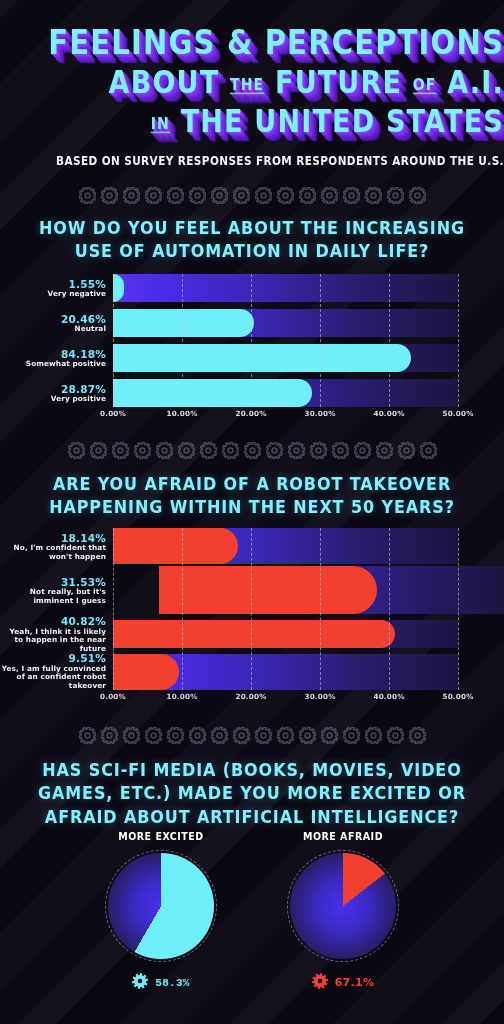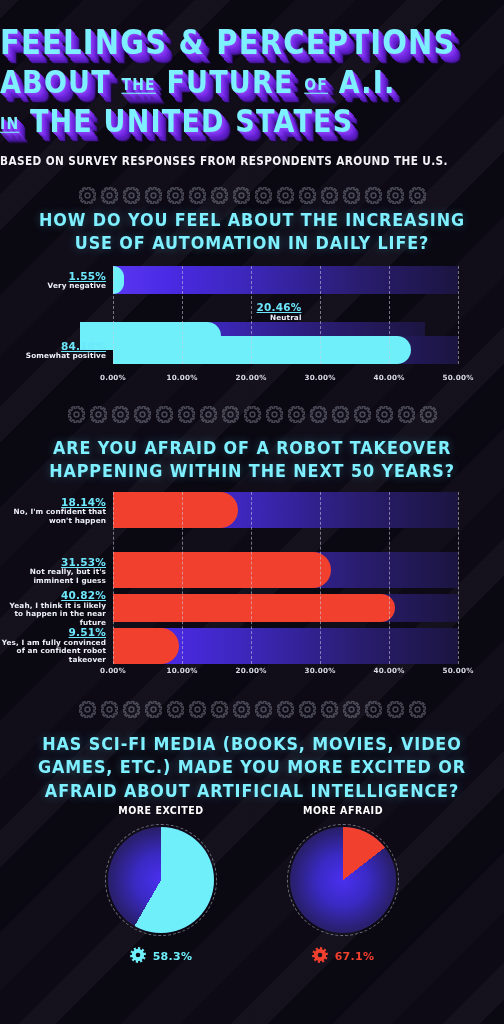--- a/index.html
+++ b/index.html
@@ -26,21 +26,21 @@
       rgba(255,255,255,0.000) 62px,
       rgba(255,255,255,0.016) 62px,
       rgba(255,255,255,0.016) 104px,
       rgba(0,0,0,0.22) 104px,
       rgba(0,0,0,0.22) 150px
     );
   }
   #page { position:relative; z-index:2; width:504px; height:1024px; }
 
   
-  .title-block { padding-top:26px; text-align:left; }
+  .title-block { padding-top:26px; text-align:right; }
   .tline {
     font-family:"DejaVu Sans", sans-serif;
     font-weight:700;
     color:#7defff;
     letter-spacing:1.2px;
     line-height:1.0;
     text-shadow:
       1px 1px 0 #8b3ff5, 2px 2px 0 #8235ef, 3px 3px 0 #7a2fe8,
       4px 4px 0 #7128e0, 5px 5px 0 #6822d6, 6px 6px 0 #5d1dc6,
       7px 7px 0 #511ab0, 8px 8px 0 #451795, 9px 9px 1px rgba(30,8,70,.85);
@@ -81,21 +81,21 @@
     position:absolute; top:0; bottom:0; width:1px;
     border-left:1px dashed rgba(205,205,225,.55);
   }
   .bar-row { position:relative; display:flex; align-items:center; }
   .bar-label {
     width:113px; flex:none; text-align:right; padding-right:7px;
     line-height:1.18;
   }
   .bar-pct {
     display:block; font-family:"DejaVu Sans", sans-serif;
-    font-weight:700; font-size:10.5px; color:#6ce7fb; letter-spacing:.2px;text-decoration:underline;
+    font-weight:700; font-size:10.5px; color:#6ce7fb; letter-spacing:.2px;
   }
   .bar-desc {
     display:block; font-family:"DejaVu Sans", sans-serif;
     font-weight:700; font-size:7.3px; color:#eef0f8; letter-spacing:.1px;
   }
   .track {
     position:relative; height:100%;
     width:345px; flex:none;
     background:linear-gradient(90deg,#5a37f2 0%,#4a2ae4 16%,#3a26b4 42%,#2a1d72 70%,#1b1540 100%);
   }
@@ -248,49 +248,58 @@
         </svg>
       </span>
       <span>
         <svg width="17" height="17" viewBox="0 0 17 17">
           <path d="M8.50 0.00 L11.13 0.42 L10.52 2.28 L12.35 3.20 L13.50 1.62 L15.38 3.50 L13.80 4.65 L14.72 6.48 L16.58 5.87 L17.00 8.50 L15.04 8.50 L14.72 10.52 L16.58 11.13 L15.38 13.50 L13.80 12.35 L12.35 13.80 L13.50 15.38 L11.13 16.58 L10.52 14.72 L8.50 15.04 L8.50 17.00 L5.87 16.58 L6.48 14.72 L4.65 13.80 L3.50 15.38 L1.62 13.50 L3.20 12.35 L2.28 10.52 L0.42 11.13 L0.00 8.50 L1.96 8.50 L2.28 6.48 L0.42 5.87 L1.62 3.50 L3.20 4.65 L4.65 3.20 L3.50 1.62 L5.87 0.42 L6.48 2.28 L8.50 1.96 Z" fill="none" stroke="#b9bccd" stroke-width="1.5" stroke-linejoin="round"></path>
           <circle cx="8.5" cy="8.5" r="2.465" fill="none" stroke="#b9bccd" stroke-width="1.5"></circle>
         </svg>
       </span>
     </div>
 
-  <div style="">
+  <div style="margin-top:8px;">
     <div class="q-title">HOW DO YOU FEEL ABOUT THE INCREASING USE OF AUTOMATION IN DAILY LIFE?</div>
     <div id="chart-1" class="chart" style="margin-top:16px;">
         <div style="position: relative;">
           <div class="bar-row" style="height: 28px; margin-bottom: 7px;">
             <div class="bar-label">
               <span class="bar-pct">1.55%</span>
               <span class="bar-desc">Very negative</span>
             </div>
             <div class="track">
               <div class="fill cy" style="width: 10.695px;"></div>
             </div>
           </div>
-          <div class="bar-row" style="height: 28px; margin-bottom: 7px; flex-direction: column;">
+          <div class="bar-row" style="height: 28px; margin-bottom: 7px;">
             <div class="bar-label">
               <span class="bar-pct">20.46%</span>
               <span class="bar-desc">Neutral</span>
             </div>
             <div class="track">
               <div class="fill cy" style="width: 141.174px;"></div>
             </div>
           </div>
           <div class="bar-row" style="height: 28px; margin-bottom: 7px;">
             <div class="bar-label">
               <span class="bar-pct">84.18%</span>
               <span class="bar-desc">Somewhat positive</span>
             </div>
             <div class="track">
               <div class="fill cy" style="width: 298.425px;"></div>
+            </div>
+          </div>
+          <div class="bar-row" style="height: 28px; margin-bottom: 0px;">
+            <div class="bar-label">
+              <span class="bar-pct">28.87%</span>
+              <span class="bar-desc">Very positive</span>
+            </div>
+            <div class="track">
+              <div class="fill cy" style="width: 199.203px;"></div>
             </div>
           </div>
           <div class="grid" style="left: 113px;">
             <div class="gline" style="left: 0px;"></div>
             <div class="gline" style="left: 69px;"></div>
             <div class="gline" style="left: 138px;"></div>
             <div class="gline" style="left: 207px;"></div>
             <div class="gline" style="left: 276px;"></div>
             <div class="gline" style="left: 345px;"></div>
           </div>
@@ -408,30 +417,30 @@
           <path d="M8.50 0.00 L11.13 0.42 L10.52 2.28 L12.35 3.20 L13.50 1.62 L15.38 3.50 L13.80 4.65 L14.72 6.48 L16.58 5.87 L17.00 8.50 L15.04 8.50 L14.72 10.52 L16.58 11.13 L15.38 13.50 L13.80 12.35 L12.35 13.80 L13.50 15.38 L11.13 16.58 L10.52 14.72 L8.50 15.04 L8.50 17.00 L5.87 16.58 L6.48 14.72 L4.65 13.80 L3.50 15.38 L1.62 13.50 L3.20 12.35 L2.28 10.52 L0.42 11.13 L0.00 8.50 L1.96 8.50 L2.28 6.48 L0.42 5.87 L1.62 3.50 L3.20 4.65 L4.65 3.20 L3.50 1.62 L5.87 0.42 L6.48 2.28 L8.50 1.96 Z" fill="none" stroke="#b9bccd" stroke-width="1.5" stroke-linejoin="round"></path>
           <circle cx="8.5" cy="8.5" r="2.465" fill="none" stroke="#b9bccd" stroke-width="1.5"></circle>
         </svg>
       </span>
     </div>
 
   <div style="margin-top:9px;">
     <div class="q-title">ARE YOU AFRAID OF A ROBOT TAKEOVER HAPPENING WITHIN THE NEXT 50 YEARS?</div>
     <div id="chart-2" class="chart" style="margin-top:14px;">
         <div style="position: relative;">
-          <div class="bar-row" style="height: 36px; margin-bottom: 24px;">
+          <div class="bar-row" style="height: 36px; margin-bottom: 2px;">
             <div class="bar-label">
               <span class="bar-pct">18.14%</span>
               <span class="bar-desc">No, I'm confident that won't happen</span>
             </div>
             <div class="track">
               <div class="fill rd" style="width: 125.166px;"></div>
             </div>
           </div>
-          <div class="bar-row" style="height: 36px; margin-bottom: 6px;">
+          <div class="bar-row" style="height: 48px; margin-bottom: 6px; justify-content: space-between;">
             <div class="bar-label">
               <span class="bar-pct">31.53%</span>
               <span class="bar-desc">Not really, but it's imminent I guess</span>
             </div>
             <div class="track">
               <div class="fill rd" style="width: 217.557px;"></div>
             </div>
           </div>
           <div class="bar-row" style="height: 28px; margin-bottom: 6px;">
             <div class="bar-label">
@@ -577,21 +586,21 @@
           <div class="pie-cap">MORE EXCITED</div>
           <div class="pie-wrap">
             <div class="pie-ring"></div>
             <div class="pie-disc"></div>
             <div class="pie-slice" style="background: conic-gradient(rgb(111, 239, 250) 0deg, rgb(111, 239, 250) 209.88deg, transparent 209.88deg, transparent 360deg);"></div>
           </div>
           <div class="pie-foot">
             <span><svg width="16" height="16" viewBox="0 0 16 16">
                 <path d="M8.00 0.00 L10.47 0.39 L9.90 2.14 L11.62 3.02 L12.70 1.53 L14.47 3.30 L12.98 4.38 L13.86 6.10 L15.61 5.53 L16.00 8.00 L14.16 8.00 L13.86 9.90 L15.61 10.47 L14.47 12.70 L12.98 11.62 L11.62 12.98 L12.70 14.47 L10.47 15.61 L9.90 13.86 L8.00 14.16 L8.00 16.00 L5.53 15.61 L6.10 13.86 L4.38 12.98 L3.30 14.47 L1.53 12.70 L3.02 11.62 L2.14 9.90 L0.39 10.47 L0.00 8.00 L1.84 8.00 L2.14 6.10 L0.39 5.53 L1.53 3.30 L3.02 4.38 L4.38 3.02 L3.30 1.53 L5.53 0.39 L6.10 2.14 L8.00 1.84 Z M 10.32 8 A 2.32 2.32 0 1 0 5.68 8 A 2.32 2.32 0 1 0 10.32 8 Z" fill="#6feffa" fill-rule="evenodd"></path>
               </svg></span>
-            <span class="pie-val" style="color: rgb(111, 239, 250);">58.3%</span>
+            <span class="pie-val" style="color: rgb(111, 239, 250); font-family: Liberation Mono, monospace;">58.3%</span>
           </div>
         </div>
         <div class="pie-col">
           <div class="pie-cap">MORE AFRAID</div>
           <div class="pie-wrap">
             <div class="pie-ring"></div>
             <div class="pie-disc"></div>
             <div class="pie-slice" style="background: conic-gradient(rgb(242, 64, 47) 0deg, rgb(242, 64, 47) 52.2deg, transparent 52.2deg, transparent 360deg);"></div>
           </div>
           <div class="pie-foot">

